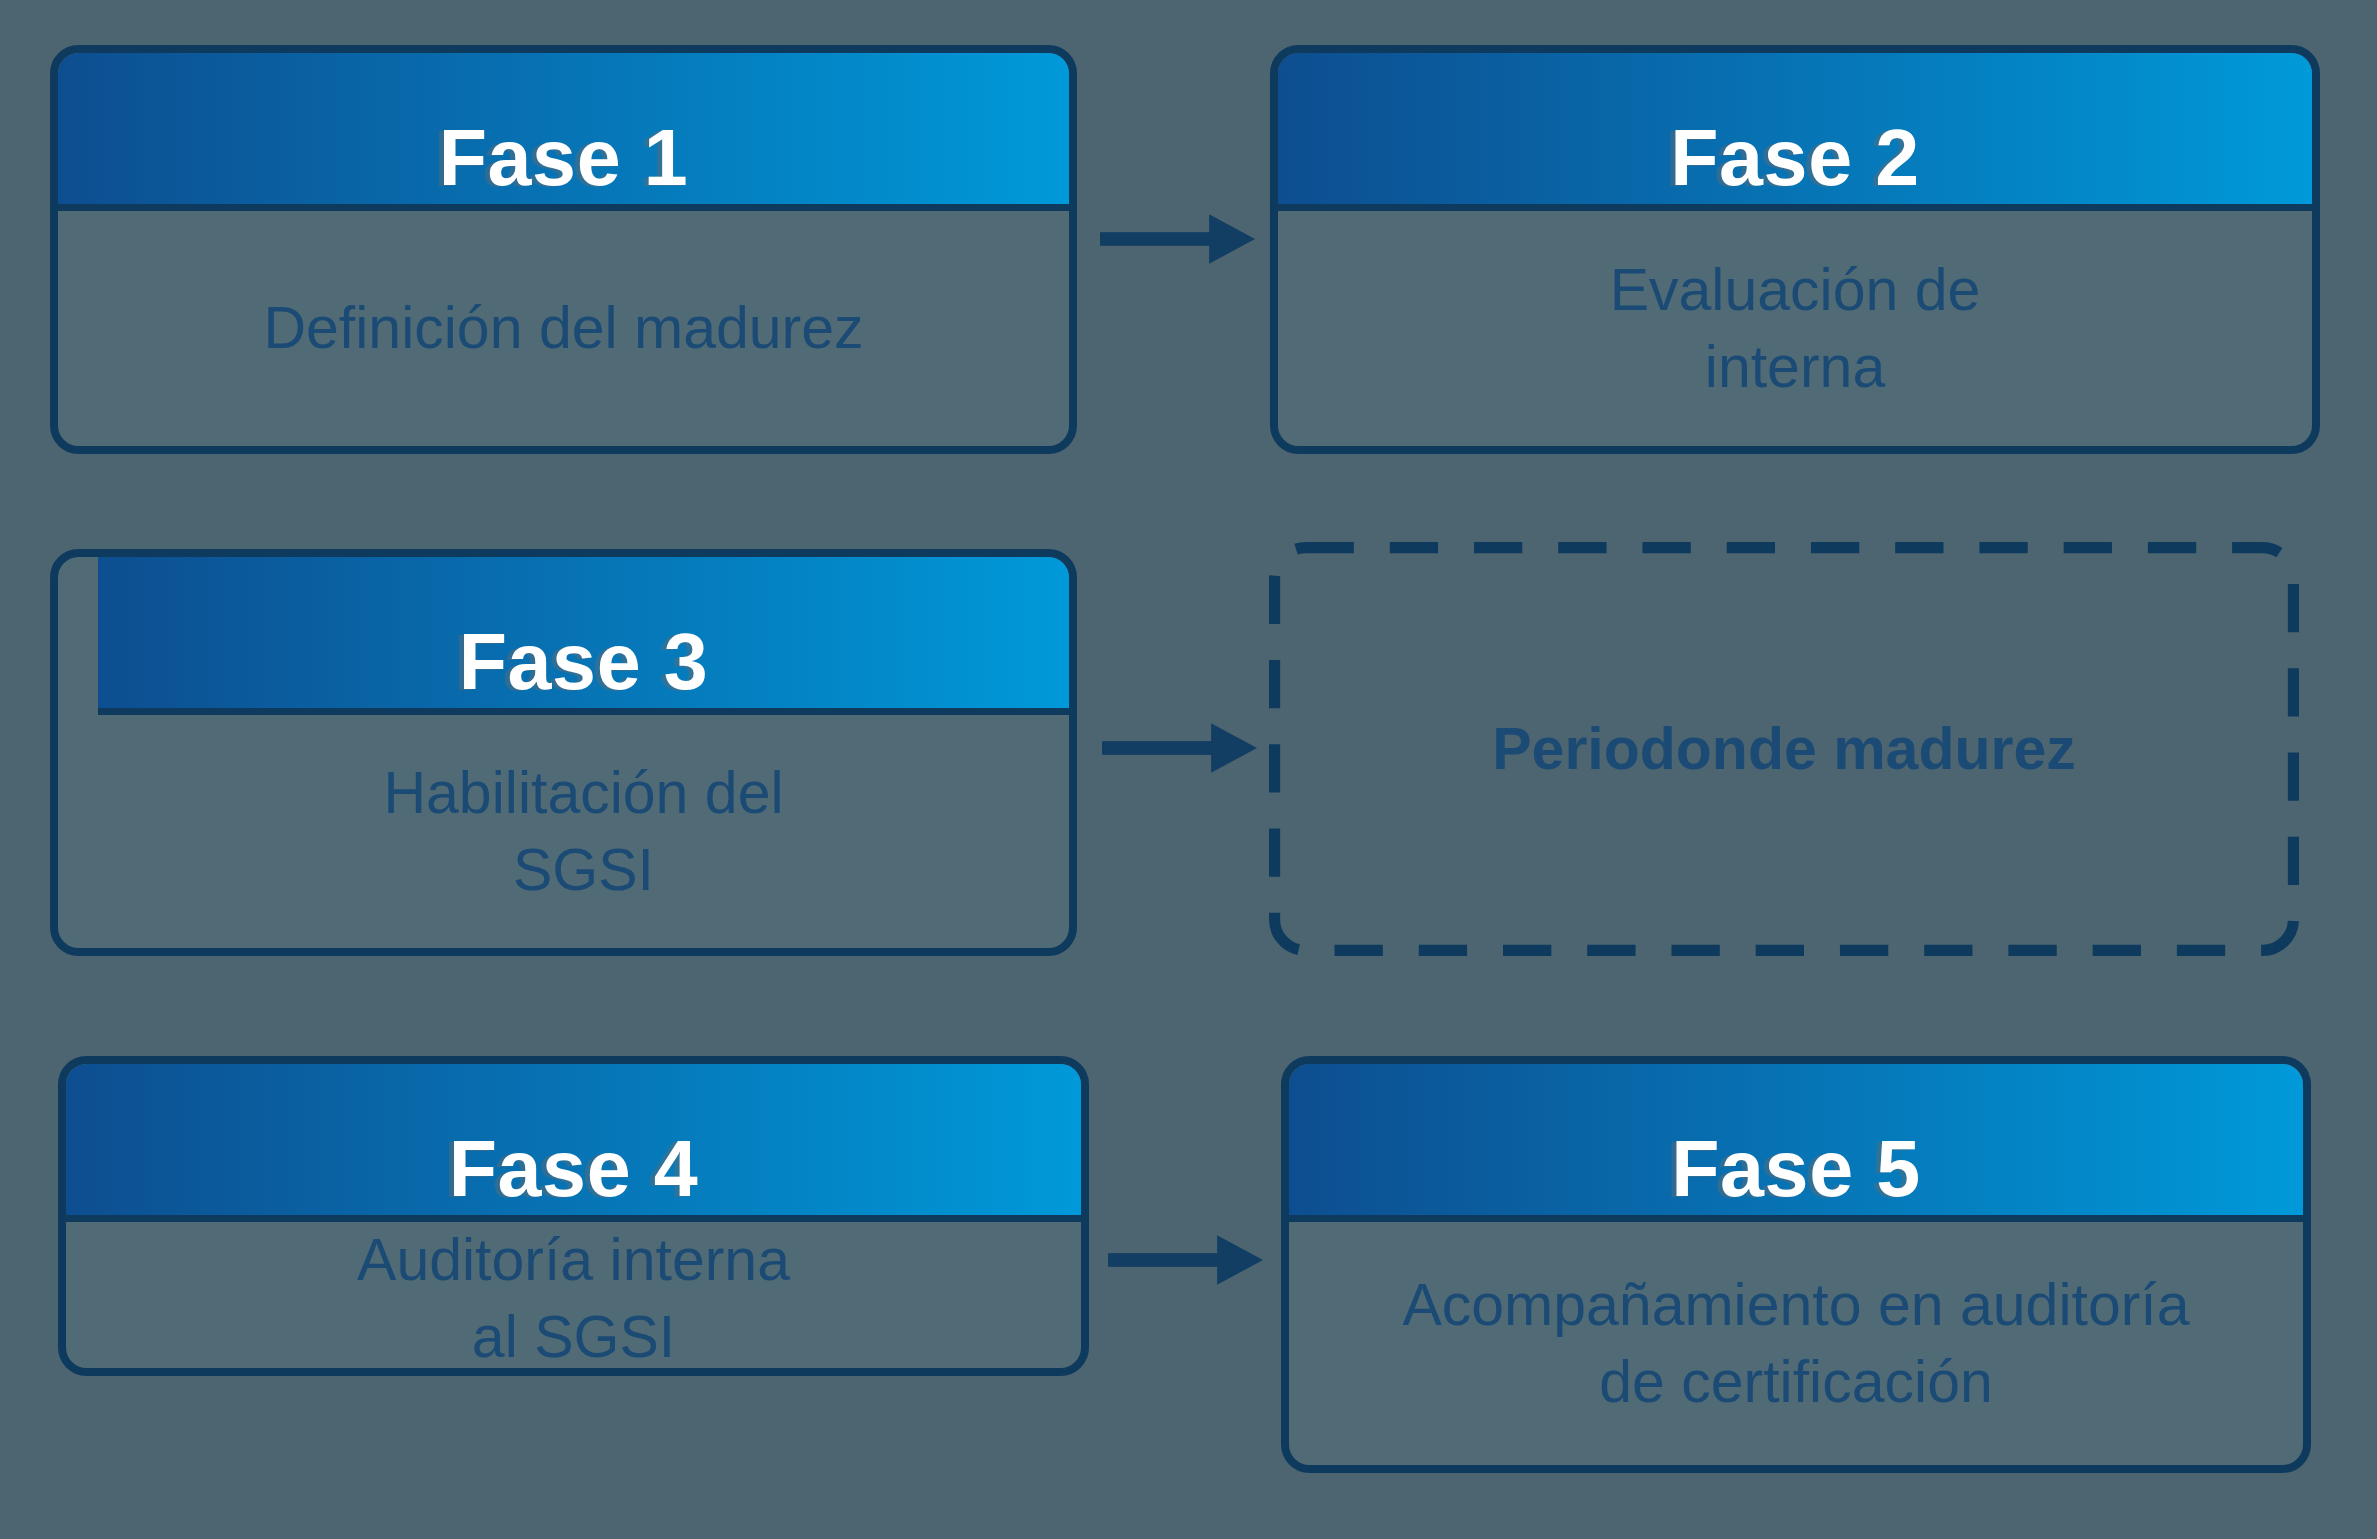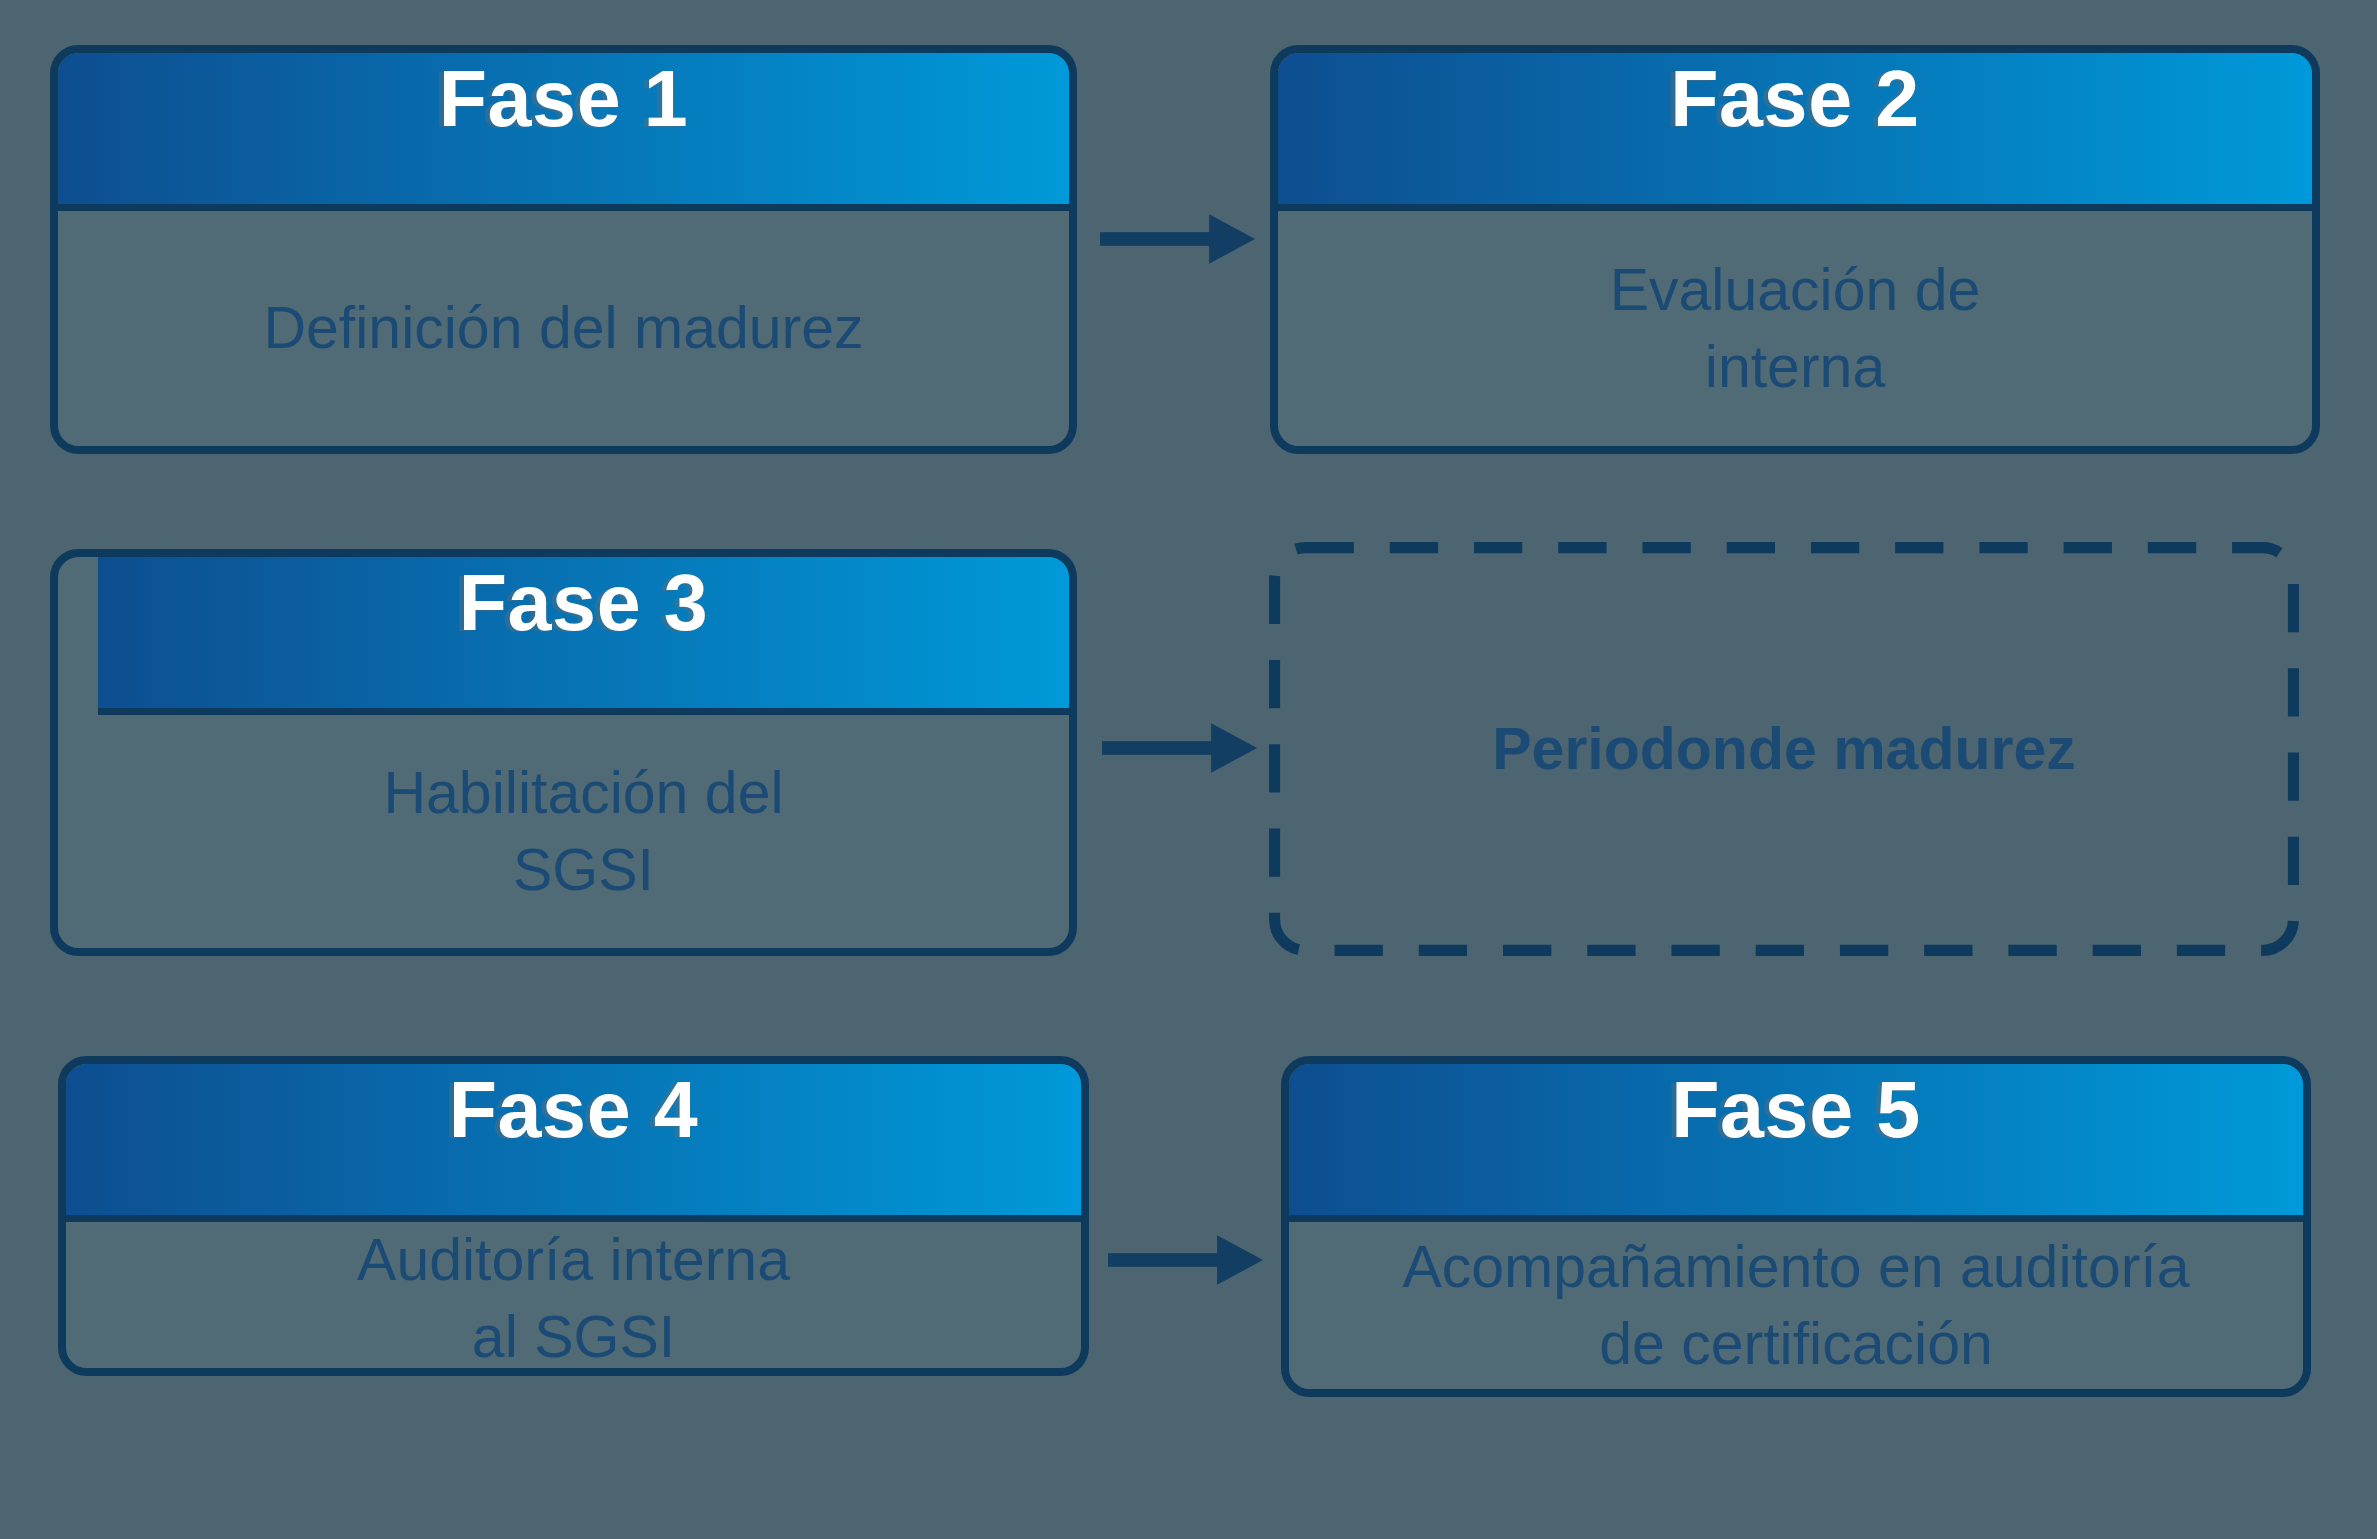--- a/index.html
+++ b/index.html
@@ -23,21 +23,21 @@
     display: flex;
     flex-direction: column;
     box-sizing: border-box;
   }
   .card-header {
     height: 151px;
     flex: 0 0 151px;
     background: linear-gradient(90deg, var(--header-gradient-start, #0d4e90), var(--header-gradient-end, #0099d9));
     border-bottom: 7.4px solid var(--border, #0e3a5e);
     display: flex;
-    align-items: flex-start;
+    align-items: flex-end;
     justify-content: center;
   }
   .header-label {
     color: var(--header-text, #ffffff);
     font-size: 79px;
     font-weight: bold;
     letter-spacing: 0.6px;
     text-shadow: -5px 1.2px 0 rgba(100,106,112,0.45);
   }
   .card-body {
@@ -53,21 +53,21 @@
     font-size: 59px;
     line-height: 1.3;
     white-space: nowrap;
   }
   .body-line:empty { display: none; }
 
   #box-fase1 { left: 50px;   top: 45px;   width: 1027px; height: 409px; }
   #box-fase2 { left: 1270px; top: 45px;   width: 1050px; height: 409px; }
   #box-fase3 { left: 50px;   top: 549px;  width: 1027px; height: 407px; padding-left: 40px; }
   #box-fase4 { left: 58px;   top: 1056px; width: 1031px; height: 320px; }
-  #box-fase5 { left: 1281px; top: 1056px; width: 1030px; height: 341px; }
+  #box-fase5 { left: 1281px; top: 1056px; width: 1030px; height: 417px; }
 
   .dashed-box {
     position: absolute;
     left: 1269px; top: 542px;
     width: 1030px; height: 414px;
   }
   .dash-border-svg {
     position: absolute;
     left: 0; top: 0;
     width: 100%; height: 100%;

